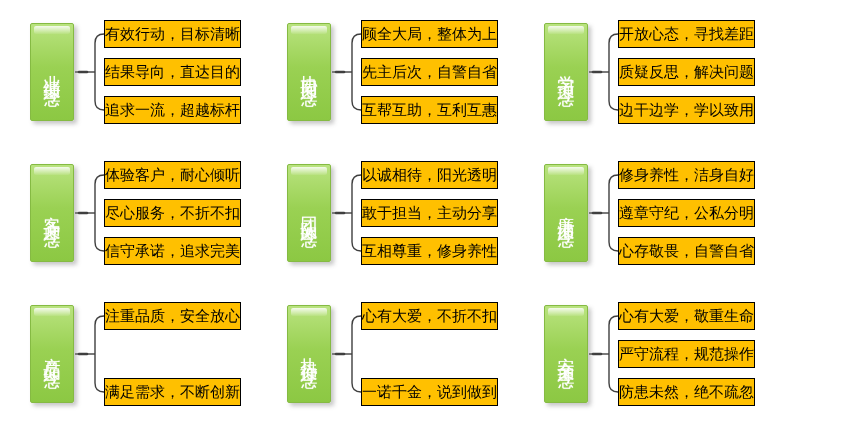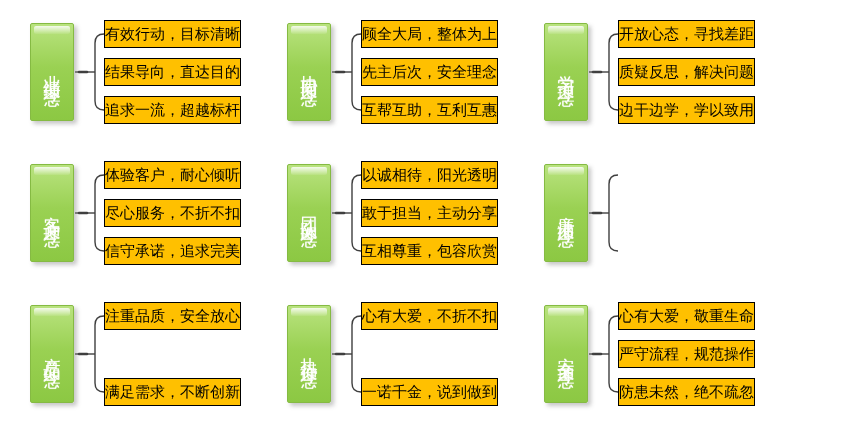--- a/index.html
+++ b/index.html
@@ -109,21 +109,21 @@
 
   <div class="group">
     <div class="label">协同理念</div>
     <svg class="connector" viewBox="0 0 30 104" aria-hidden="true">
       <path class="c-line" d="M30 14 C24 14 21 16.5 21 23 L21 81 C21 87.5 24 90 30 90"></path>
       <line class="c-line" x1="1" y1="52" x2="21" y2="52"></line>
       <line class="c-stub" x1="5" y1="52" x2="13" y2="52"></line>
     </svg>
     <div class="items">
       <div class="item">顾全大局，整体为上</div>
-      <div class="item">先主后次，安全理念</div>
+      <div class="item">先主后次，自警自省</div>
       <div class="item">互帮互助，互利互惠</div>
     </div>
   </div>
 
   <div class="group">
     <div class="label">学习理念</div>
     <svg class="connector" viewBox="0 0 30 104" aria-hidden="true">
       <path class="c-line" d="M30 14 C24 14 21 16.5 21 23 L21 81 C21 87.5 24 90 30 90"></path>
       <line class="c-line" x1="1" y1="52" x2="21" y2="52"></line>
       <line class="c-stub" x1="5" y1="52" x2="13" y2="52"></line>
@@ -152,31 +152,36 @@
   <div class="group">
     <div class="label">团队理念</div>
     <svg class="connector" viewBox="0 0 30 104" aria-hidden="true">
       <path class="c-line" d="M30 14 C24 14 21 16.5 21 23 L21 81 C21 87.5 24 90 30 90"></path>
       <line class="c-line" x1="1" y1="52" x2="21" y2="52"></line>
       <line class="c-stub" x1="5" y1="52" x2="13" y2="52"></line>
     </svg>
     <div class="items">
       <div class="item">以诚相待，阳光透明</div>
       <div class="item">敢于担当，主动分享</div>
-      <div class="item">互相尊重，包容欣赏</div>
+      <div class="item">互相尊重，修身养性</div>
     </div>
   </div>
 
   <div class="group">
     <div class="label">廉洁理念</div>
     <svg class="connector" viewBox="0 0 30 104" aria-hidden="true">
       <path class="c-line" d="M30 14 C24 14 21 16.5 21 23 L21 81 C21 87.5 24 90 30 90"></path>
       <line class="c-line" x1="1" y1="52" x2="21" y2="52"></line>
       <line class="c-stub" x1="5" y1="52" x2="13" y2="52"></line>
     </svg>
+    <div class="items">
+      <div class="item">修身养性，洁身自好</div>
+      <div class="item">遵章守纪，公私分明</div>
+      <div class="item">心存敬畏，自警自省</div>
+    </div>
   </div>
 
   <div class="group">
     <div class="label">产品理念</div>
     <svg class="connector" viewBox="0 0 30 104" aria-hidden="true">
       <path class="c-line" d="M30 14 C24 14 21 16.5 21 23 L21 81 C21 87.5 24 90 30 90"></path>
       <line class="c-line" x1="1" y1="52" x2="21" y2="52"></line>
       <line class="c-stub" x1="5" y1="52" x2="13" y2="52"></line>
     </svg>
     <div class="items">

